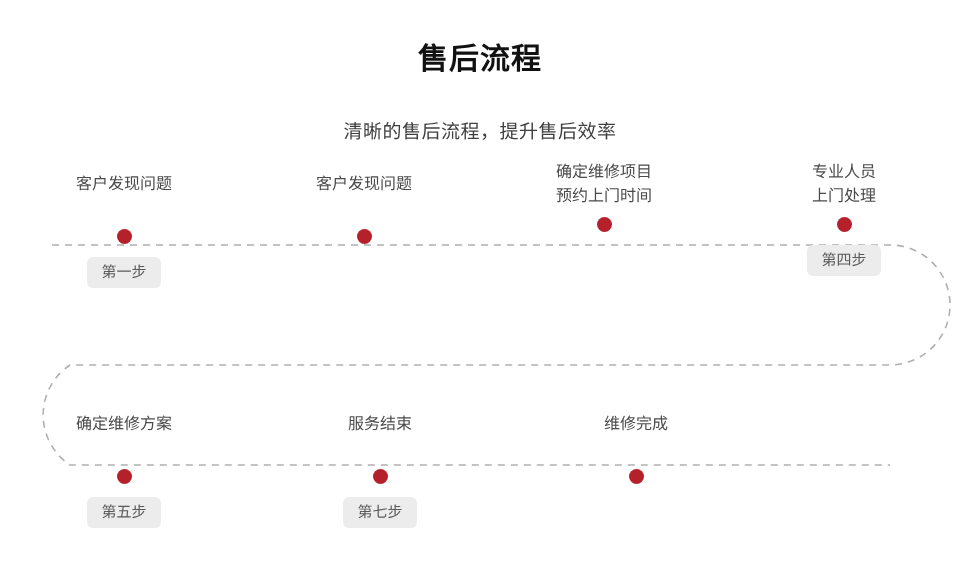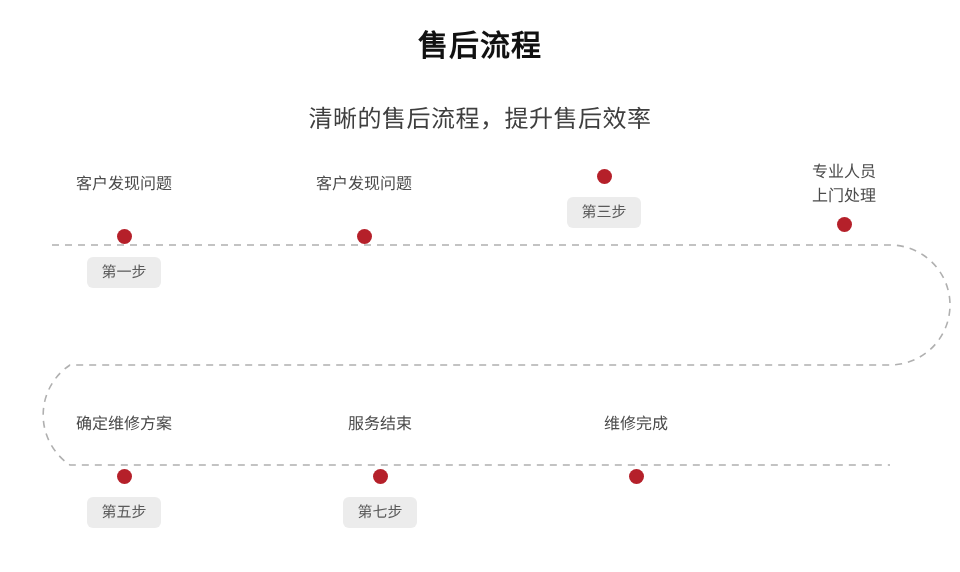--- a/index.html
+++ b/index.html
@@ -25,32 +25,32 @@
 
   
   .header {
     position: absolute;
     top: 0;
     left: 0;
     width: 960px;
     text-align: center;
   }
   .page-title {
-    margin: 4px;
+    margin: 17px;
     padding-top: 22px;
     font-size: 30px;
     line-height: 40px;
     font-weight: bold;
     color: #111111;
     letter-spacing: 1px;
   }
   .page-subtitle {
     margin: 17px;
     padding-top: 22px;
-    font-size: 24px;
+    font-size: 19px;
     line-height: 28px;
     font-weight: normal;
     color: #3f3f3f;
     letter-spacing: 0.5px;
   }
 
   
   .track-svg {
     position: absolute;
     top: 0;
@@ -148,33 +148,35 @@
         <span class="badge">第一步</span>
       </div>
     </div>
     <div class="step">
       <div class="step-label single">客户发现问题</div>
       <div class="dot-slot">
         <span class="dot"></span>
       </div>
     </div>
     <div class="step">
-      <div class="dot-slot">
-        <span class="dot"></span>
-      </div>
-      <div class="badge-slot">
-        <span class="badge">第三步</span>
+      <div class="step-label">确定维修项目
+预约上门时间</div>
+      <div class="dot-slot">
+        <span class="dot"></span>
       </div>
     </div>
     <div class="step">
       <div class="step-label">专业人员
 上门处理</div>
       <div class="dot-slot">
         <span class="dot"></span>
       </div>
+      <div class="badge-slot">
+        <span class="badge">第四步</span>
+      </div>
     </div>
   </div>
 
   <div class="row row-two">
     <div class="step">
       <div class="step-label single">确定维修方案</div>
       <div class="dot-slot">
         <span class="dot"></span>
       </div>
       <div class="badge-slot">

